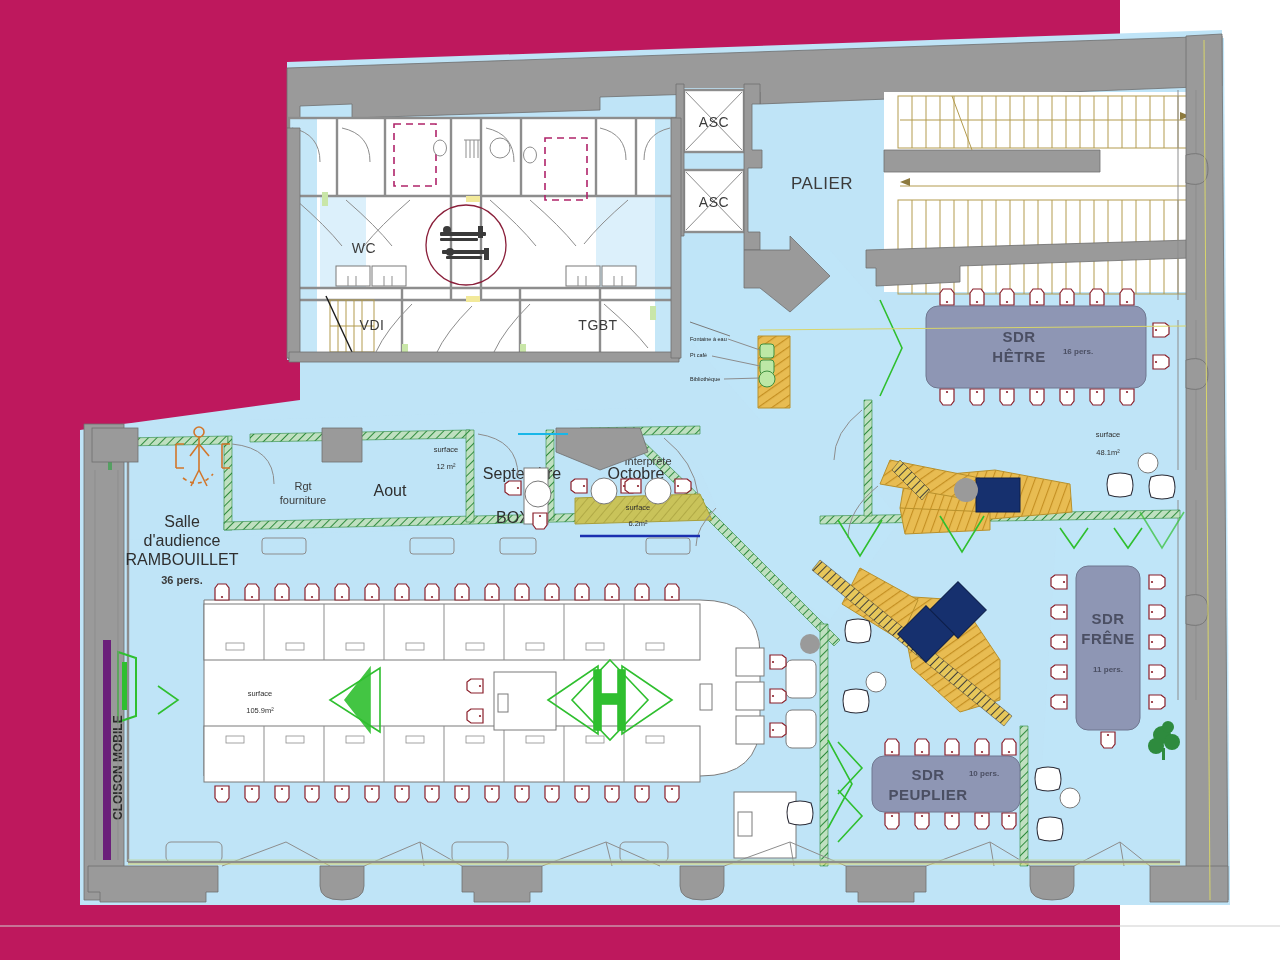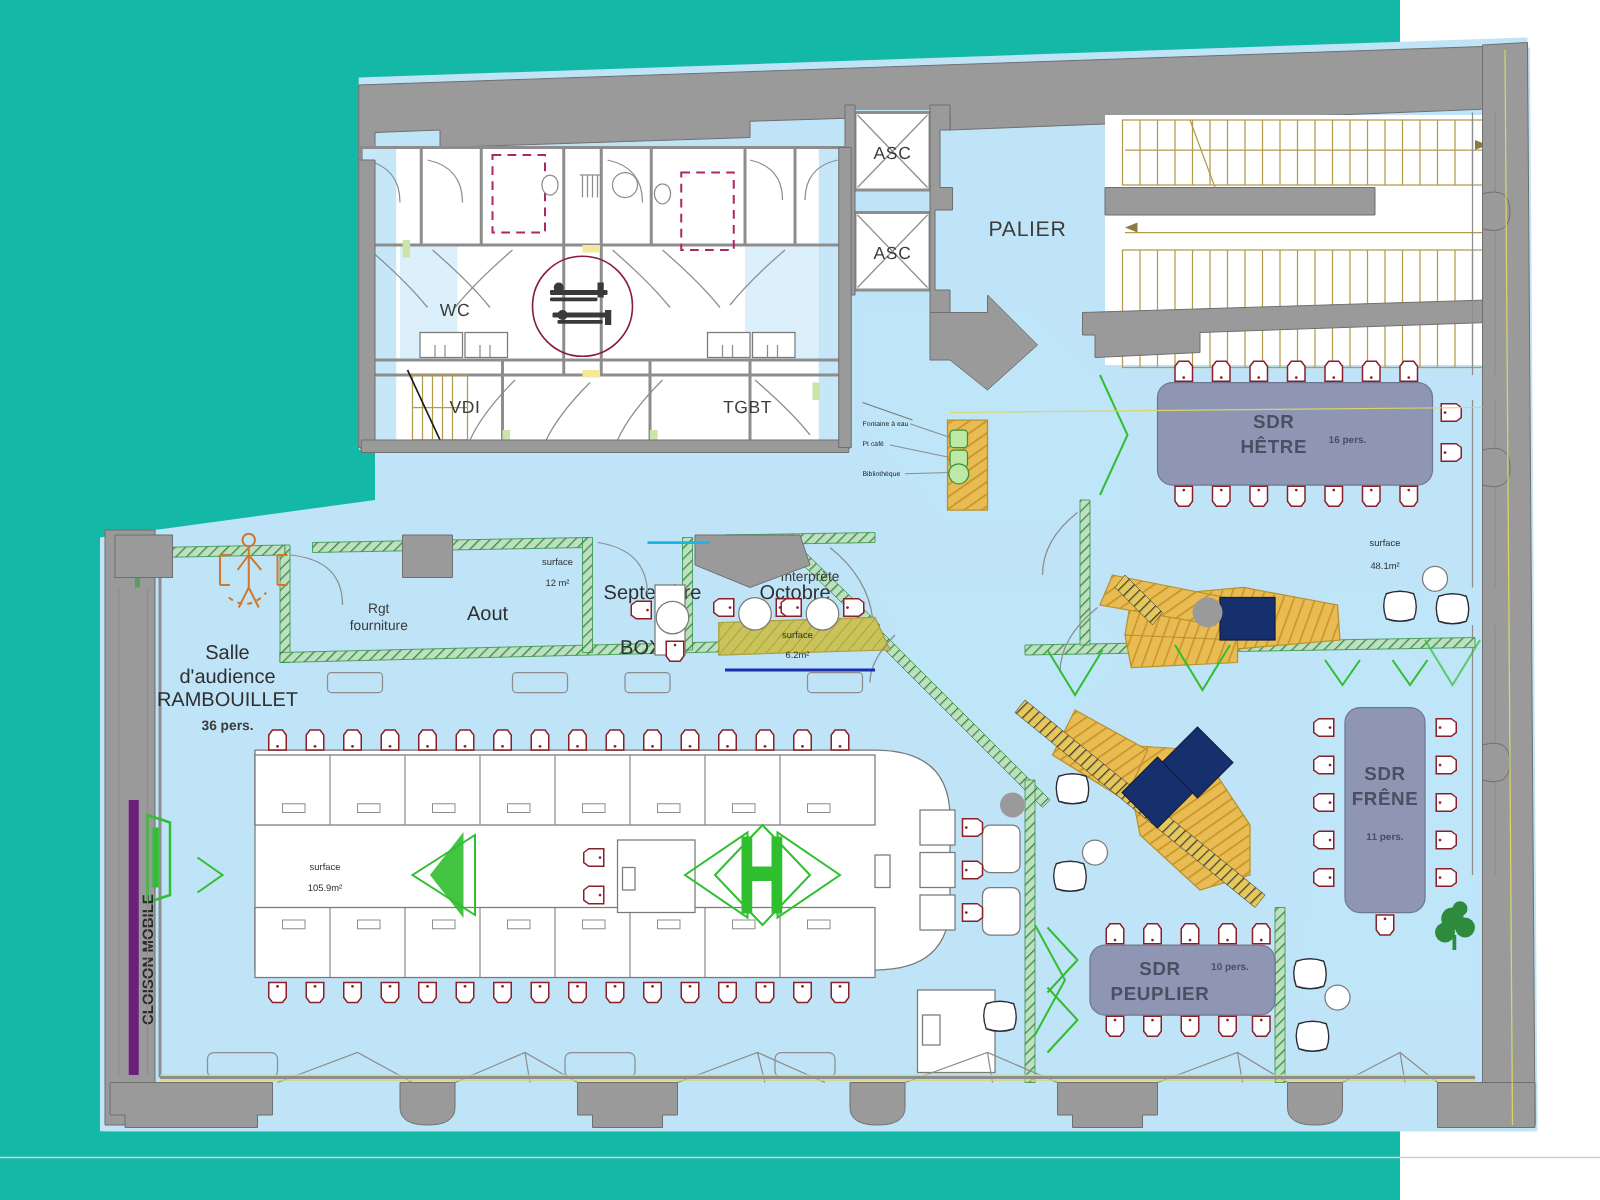--- a/index.html
+++ b/index.html
@@ -1,17 +1,17 @@
 <!DOCTYPE html>
 <html><head>
 <meta charset="utf-8">
 <style>
   html,body{margin:0;padding:0;background:#ffffff;}
   body{width:1280px;height:960px;font-family:"Liberation Sans",sans-serif;overflow:hidden;}
-  #stage{position:relative;width:1120px;height:960px;background:#14b8a6;}
+  #stage{position:relative;width:1120px;height:960px;background:#be185d;}
   svg#plan{display:block;width:1280px;height:960px;}
   .lbl{font-family:"Liberation Sans",sans-serif;fill:#3b3b3b;}
   .lbl-room{font-size:14px;letter-spacing:.5px;}
   .lbl-sdr{font-size:15px;font-weight:bold;fill:#4b4f63;letter-spacing:.5px;}
   .lbl-pers{font-size:8px;font-weight:bold;fill:#4b4f63;}
   .lbl-big{font-size:16px;fill:#2f2f2f;}
   .lbl-surf{font-size:7.5px;fill:#2f2f2f;}
   .lbl-tiny{font-size:5.5px;fill:#222;}
   .wall{fill:#9a9a9a;stroke:#6f6f6f;stroke-width:.8;}
   .thinwall{fill:none;stroke:#8d8d8d;stroke-width:2.4;}

